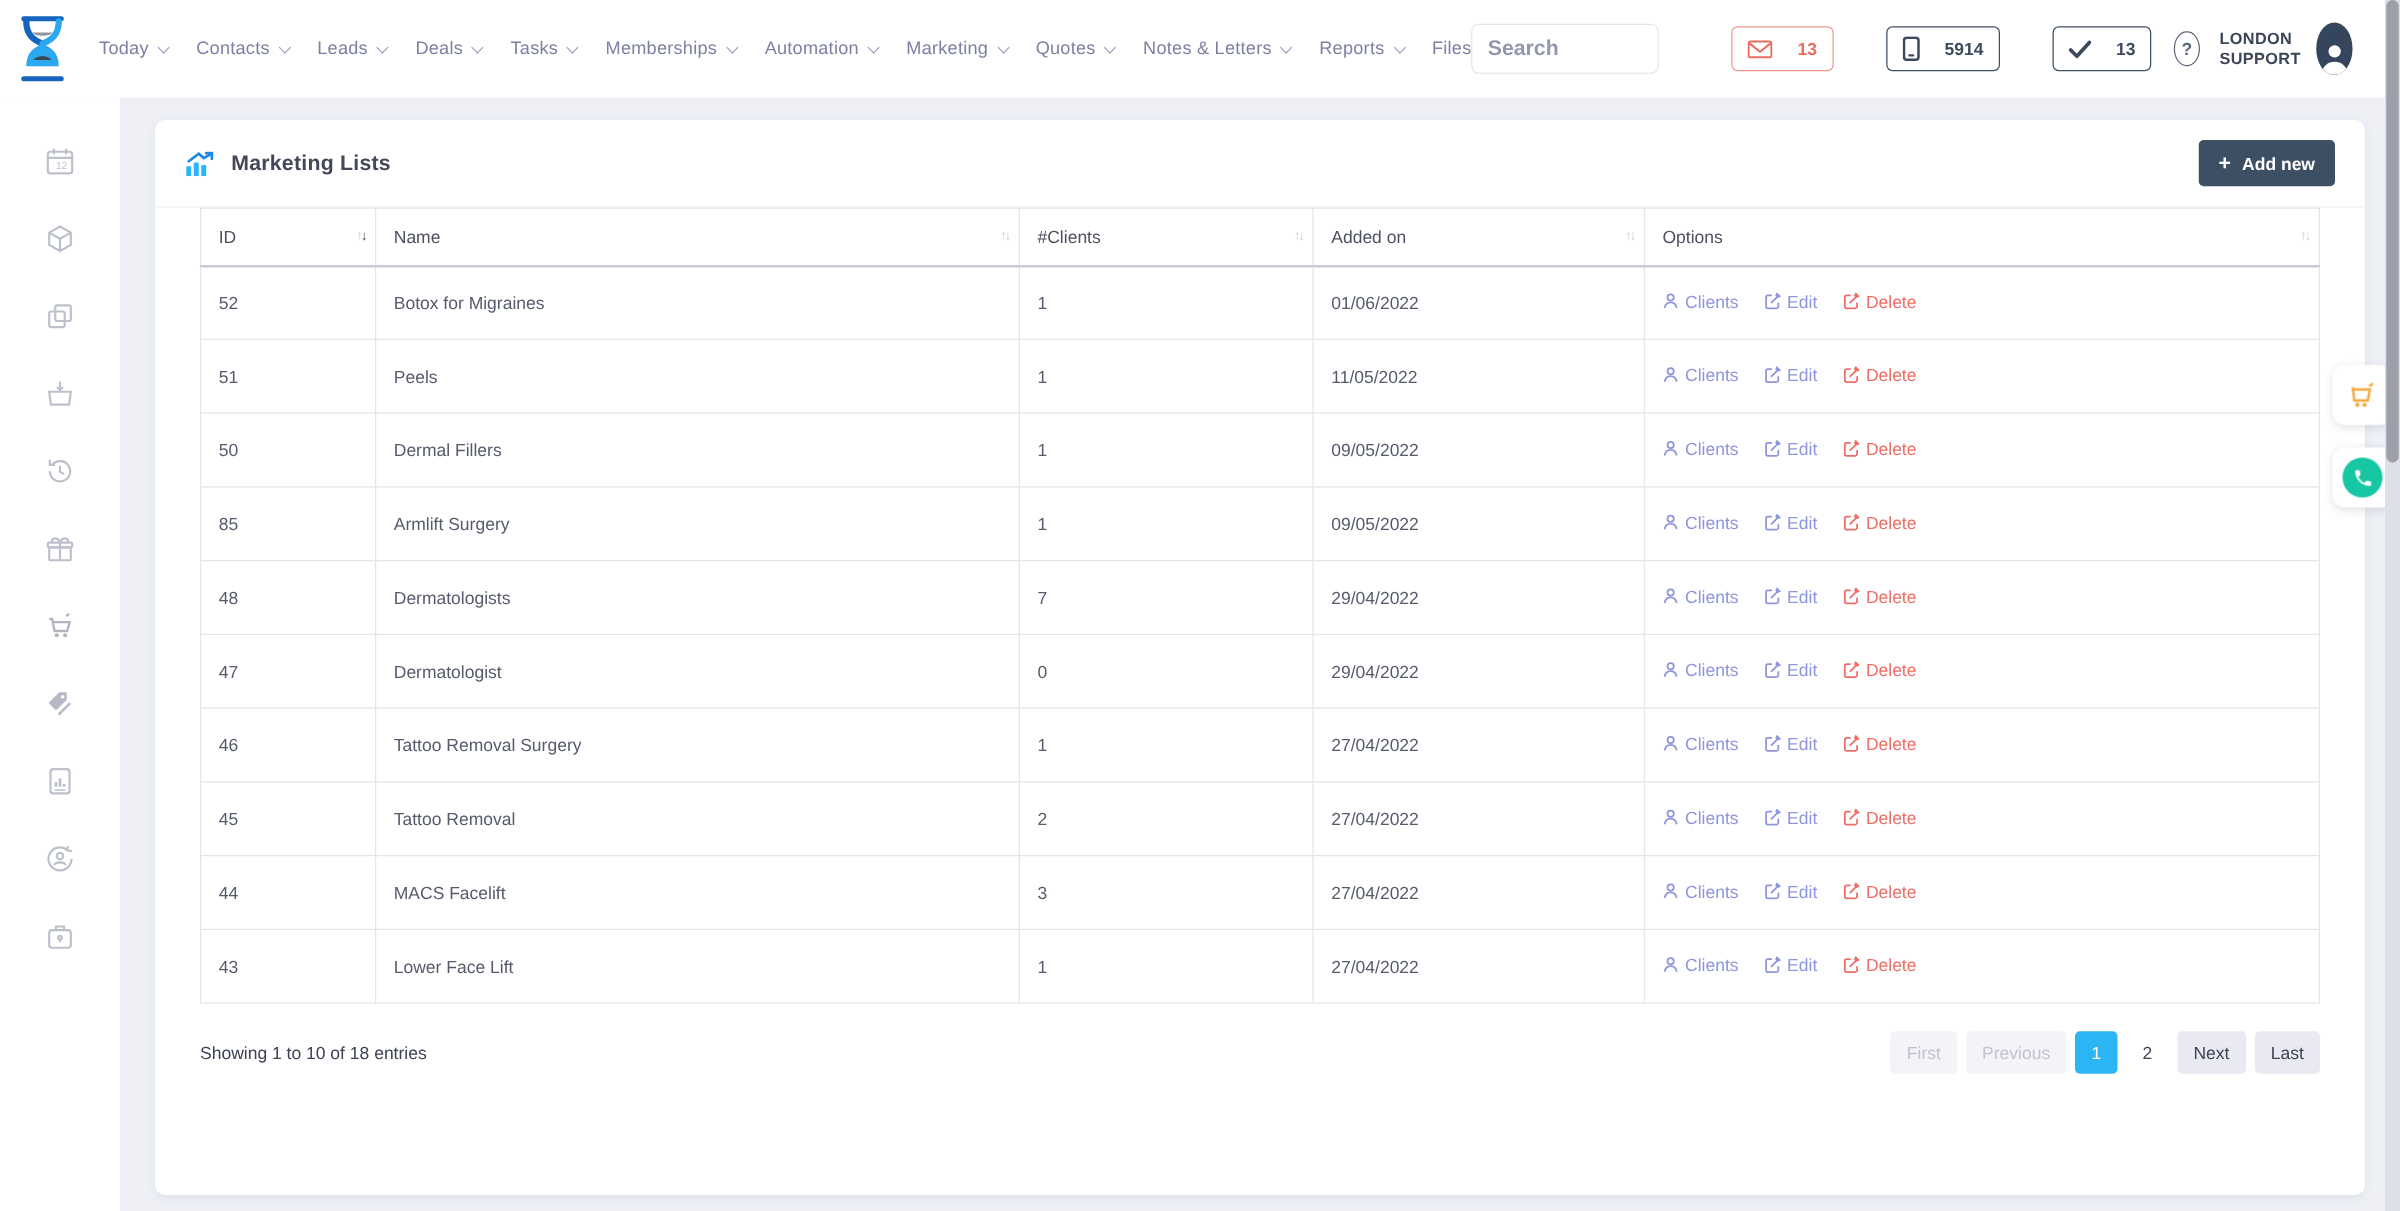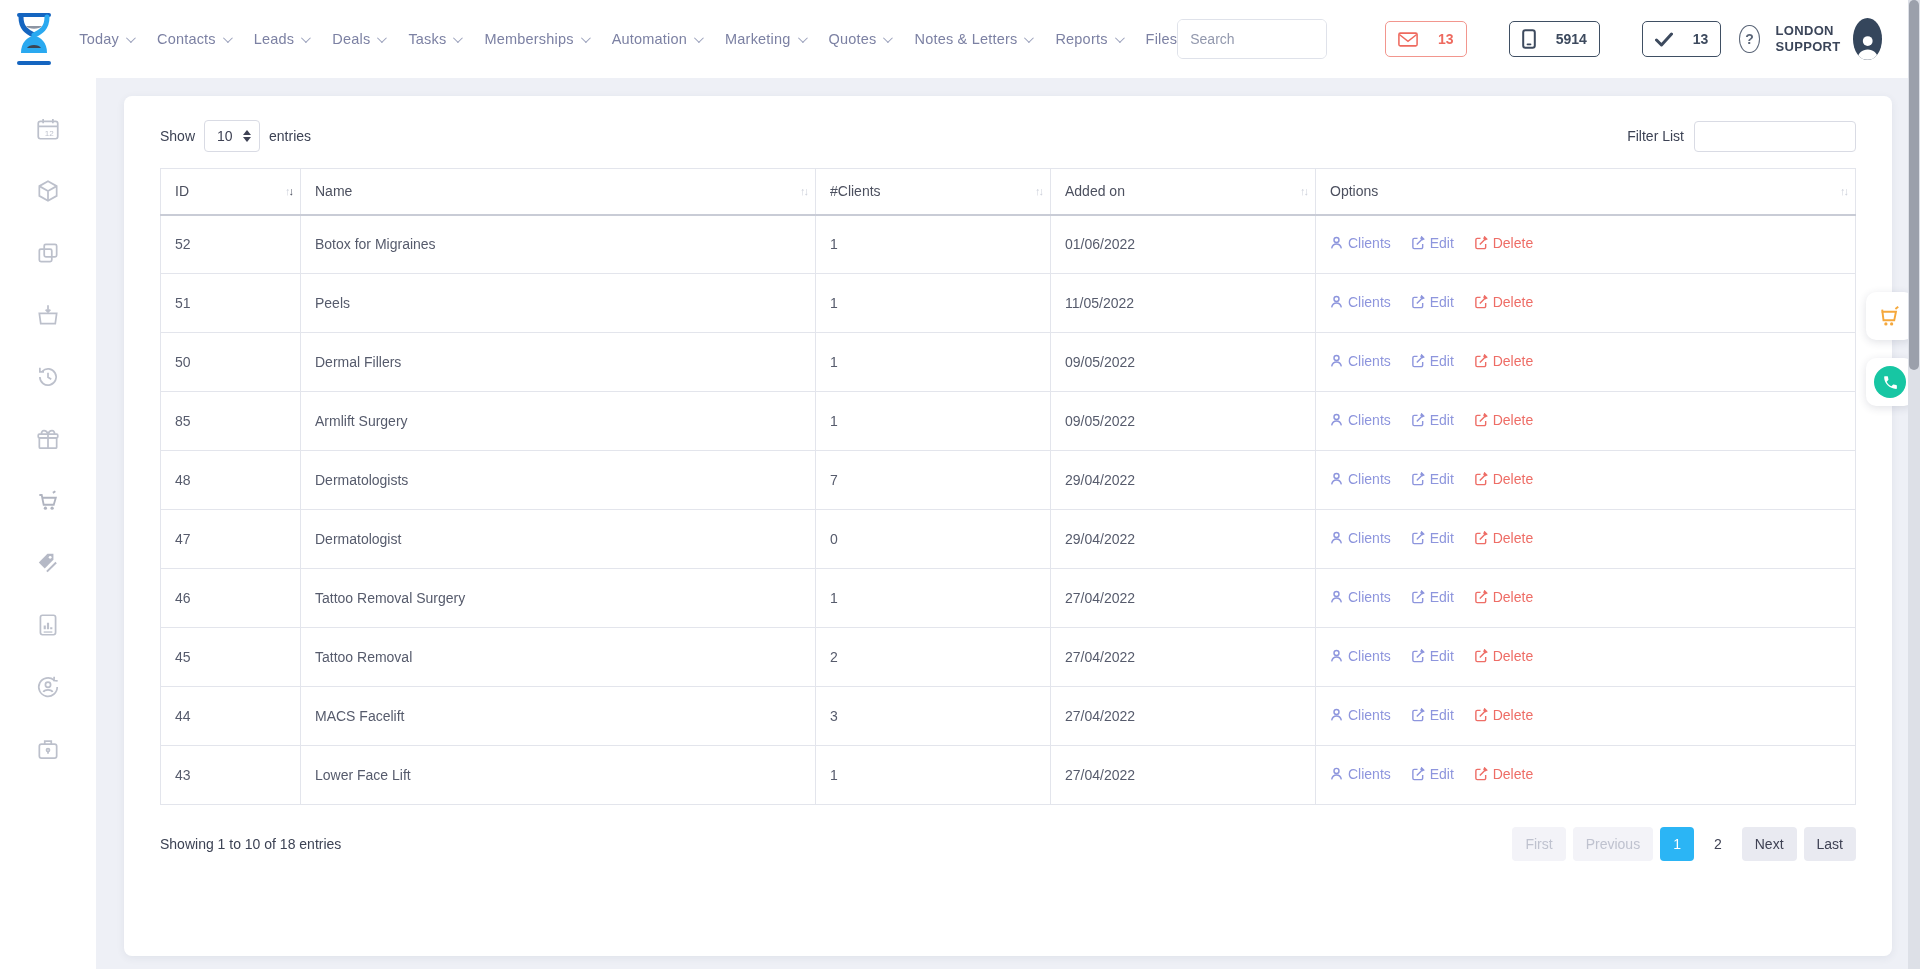--- a/index.html
+++ b/index.html
@@ -12,22 +12,22 @@
   .logo-box { width:96px; display:flex; justify-content:center; align-items:center; }
   .nav { display:flex; align-items:center; gap:24px; margin-left:12px; }
   .nav-item { display:flex; align-items:center; gap:7px; cursor:pointer; }
   .nav-label { font-size:14.5px; color:#7c81a3; font-weight:500; letter-spacing:.2px; white-space:nowrap; }
   .chevron { width:7px; height:7px; border-right:1.6px solid #9aa0bb; border-bottom:1.6px solid #9aa0bb;
     transform:rotate(45deg) translateY(-2px); }
   .topbar-spacer { flex:1; }
 
   .search-box { display:flex; align-items:center; width:213px; height:40px; border:1px solid #dfe2ea;
     border-radius:6px; overflow:hidden; background:#fff; margin-right:26px; }
-  .search-box input { border:none; outline:none; flex:1; height:100%; padding:0 12px; font-size:14px;
-    color:#ef4444; font-family:"Liberation Sans",sans-serif; }
+  .search-box input { border:none; outline:none; flex:1; height:100%; padding:0 12px; font-size:17px;
+    color:#ef4444; font-family:"Liberation Sans",sans-serif;font-weight:bold; }
   .search-box input::placeholder { color:#9298ad; }
   .search-btn { width:44px; height:100%; border-left:1px solid #dfe2ea; display:flex; align-items:center;
     justify-content:center; cursor:pointer; }
 
   .badge { display:flex; align-items:center; gap:20px; height:36px; padding:0 12px; border-radius:5px;
     border:1.5px solid #3f4f63; margin-right:10px; cursor:pointer; background:#fff;margin-left:32px; }
   .badge .val { font-size:14px; font-weight:700; color:#3d4a5e; }
   .badge.danger { border-color:#f2968e; }
   .badge.danger .val { color:#ee6a5f; }
 
@@ -295,38 +295,37 @@
         <rect x="4" y="7.5" width="16" height="13" rx="2"></rect>
           <path d="M9 7.5V4.8h6v2.7"></path>
         <circle cx="12" cy="13" r="1.4"></circle>
           <path d="M12 14.4v2"></path>
       </svg>
     </div>
 
     <div class="content">
       <div class="card">
 
-
-        <div class="controls">
-          <div class="length-ctl">
-            <span>Show</span>
-            <div class="select">
-              <span class="val">10</span>
-              <span class="spinner">
-                <span class="tri-up"></span>
-                  <span class="tri-down"></span>
-              </span>
-            </div>
-            <span>entries</span>
+        <div class="card-header">
+          <div class="card-title">
+            <svg width="24" height="20" viewBox="0 0 24 20">
+              <rect x="1" y="12" width="4" height="8" rx="1" fill="#29b6f6"></rect>
+              <rect x="7" y="9" width="4" height="11" rx="1" fill="#29b6f6"></rect>
+              <rect x="13" y="11" width="4" height="9" rx="1" fill="#29b6f6"></rect>
+              <path d="M3 8l8-6 4 3.5L21 2" stroke="#1e88e5" stroke-width="2.2" fill="none" stroke-linecap="round"></path>
+              <path d="M17 1.5h4.5V6" stroke="#1e88e5" stroke-width="2.2" fill="none" stroke-linecap="round"></path>
+            </svg>
+            <span>Marketing Lists</span>
           </div>
-          <div class="filter-ctl">
-            <span>Filter List</span>
-            <input type="text" value="" style="">
-          </div>
+          <button class="btn-add">
+            <span class="plus">+</span>
+            <span>Add new</span>
+          </button>
         </div>
+
 
         <div class="table-wrap">
           <table>
             <colgroup>
               <col class="c-id">
                 <col class="c-name">
                 <col class="c-clients">
                 <col class="c-added">
                 <col class="c-options">
             </colgroup>

